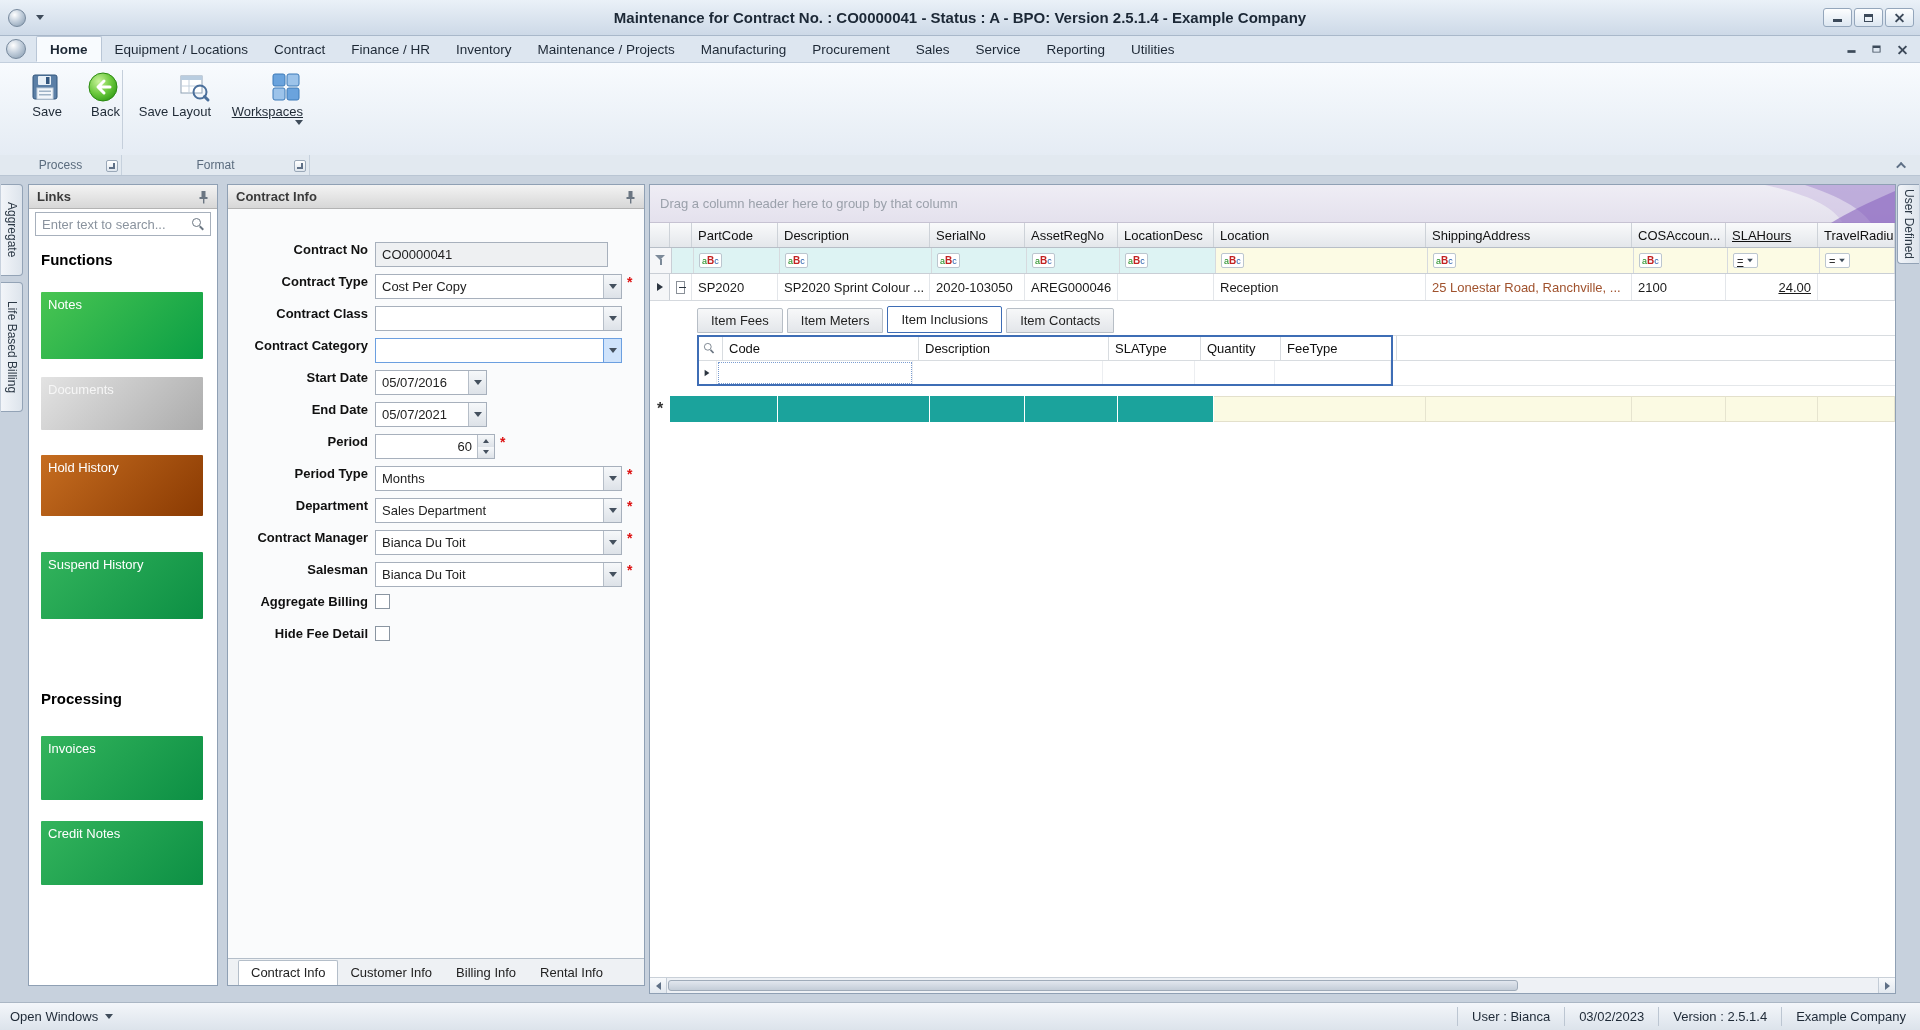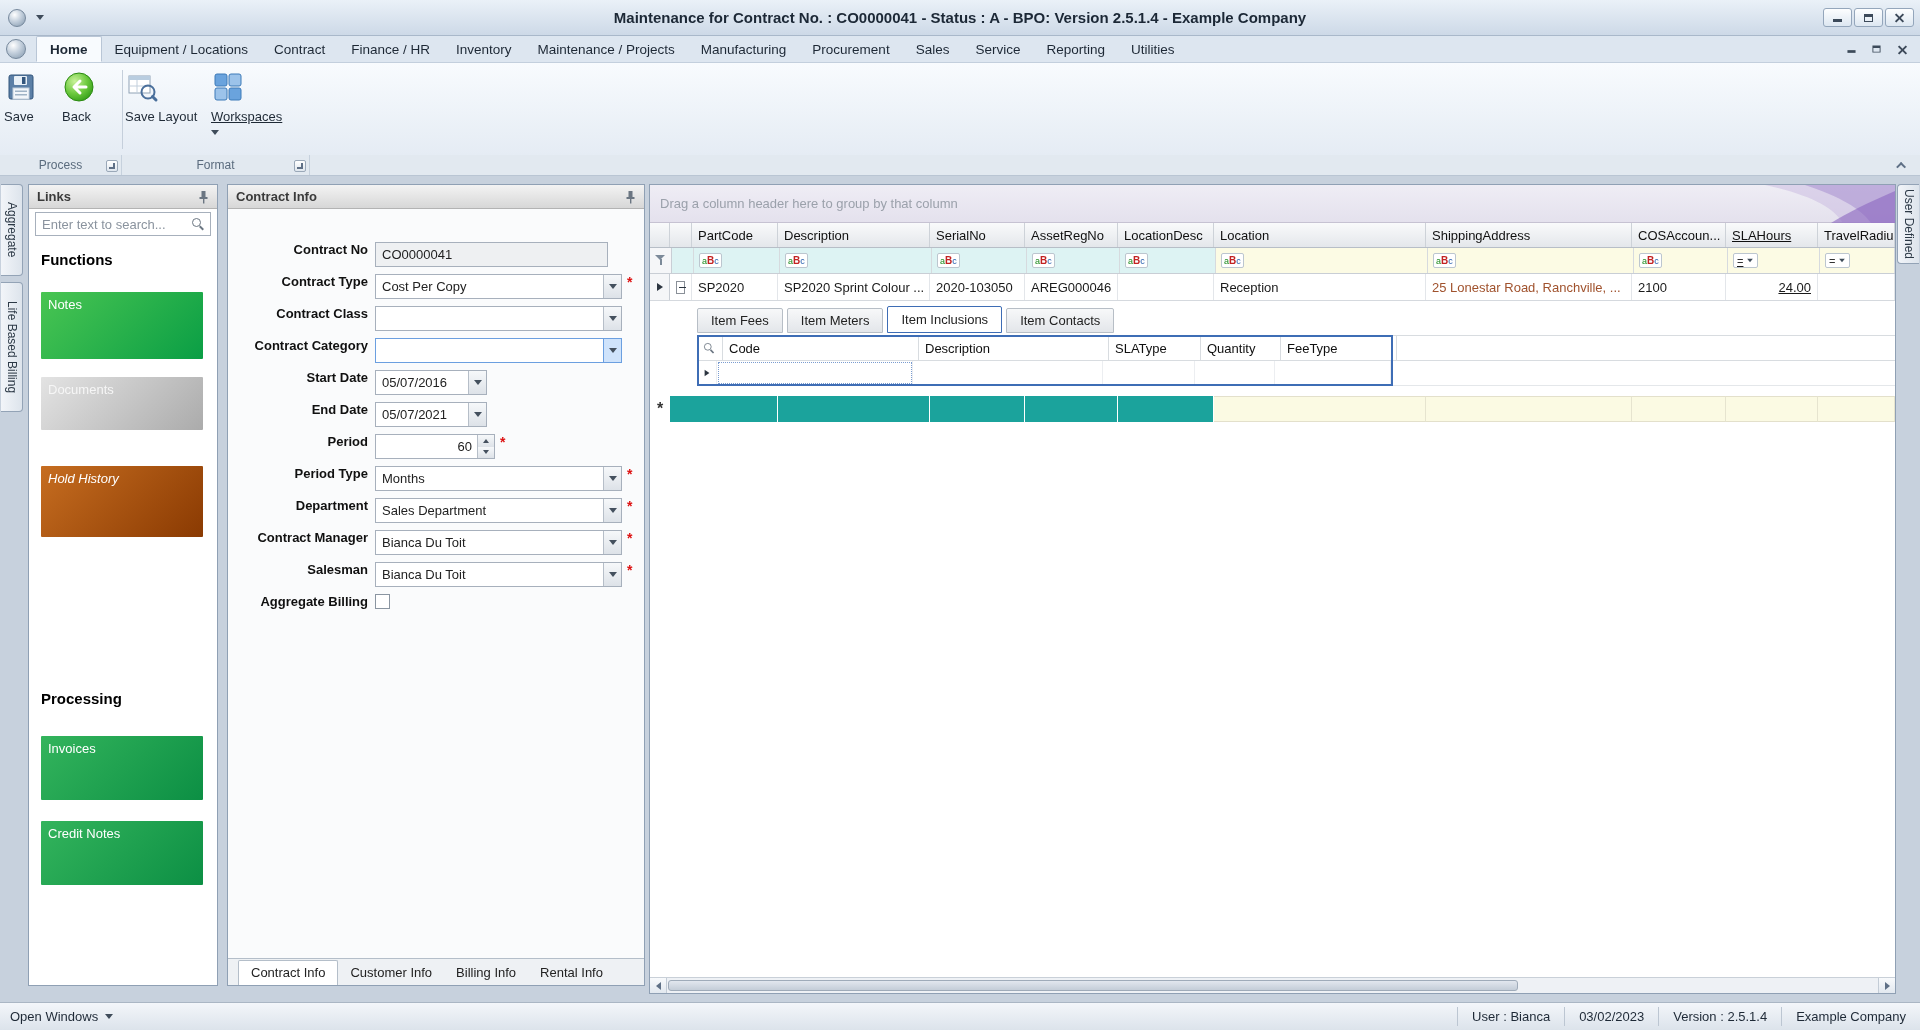--- a/index.html
+++ b/index.html
@@ -26,21 +26,21 @@
   .ribbon-tabs { height:27px; background:#dde6f0; border-bottom:1px solid #c3cfdd; display:flex; align-items:stretch; padding-left:6px; }
   .ribbon-tabs .appbtn { align-self:center; margin-right:10px; }
   .rtab { padding:0 13px; font-size:13.5px; color:#1d2835; display:flex; align-items:center; }
   .rtab.active { background:#f8fbfe; border:1px solid #b9c6d6; border-bottom-color:#f8fbfe; border-radius:2px 2px 0 0; font-weight:bold; }
   .mdi-controls { margin-left:auto; display:flex; align-items:center; gap:16px; padding-right:12px; }
   .mdi-controls .gl-min,.mdi-controls .gl-max { transform:scale(.9); }
   .mdi-controls .gl-min { margin-top:4px; }
 
   
   .ribbon-body { height:92px; background:linear-gradient(#f8fbfe,#e5ecf4); display:flex; align-items:flex-start; padding:5px 4px 0 4px; }
-  .rb-btn { height:82px; display:flex; flex-direction:column; align-items:flex-start; padding-top:2px; gap:5px; font-size:13px; color:#1f2a36; text-align:center; border-radius:3px; }
+  .rb-btn { height:82px; display:flex; flex-direction:column; align-items:flex-end; padding-top:2px; font-size:13px; color:#1f2a36; text-align:center; border-radius:3px; }
   .rb-btn.w56 { width:58px; } .rb-btn.w86 { width:88px; } .rb-btn.w92 { width:94px; }
   .rb-sep { width:1px; background:#c5cfdb; align-self:stretch; margin:2px 2px 6px 2px; }
   .rb-caret { margin-top:1px; }
   .ribbon-groups { height:21px; background:#e2e9f0; border-bottom:1px solid #b9c5d3; display:flex; font-size:12px; color:#5a6b7d; position:relative; }
   .rgroup { display:flex; align-items:center; justify-content:center; position:relative; border-right:1px solid #c6d1dd; }
   .rgroup .launcher { position:absolute; right:3px; bottom:3px; width:12px; height:12px; border:1px solid #9aa8b8; background:linear-gradient(#ffffff,#dfe6ee); border-radius:2px; }
   .rgroup .launcher::after { content:""; position:absolute; right:2px; bottom:2px; width:4px; height:4px; border-right:2px solid #5f7086; border-bottom:2px solid #5f7086; }
   .ribbon-collapse { position:absolute; right:10px; top:3px; width:16px; height:14px; display:flex; align-items:center; justify-content:center; }
   .chev-up { width:7px; height:7px; border-left:2px solid #5f7086; border-top:2px solid #5f7086; transform:rotate(45deg) translateY(2px); }
 
@@ -297,22 +297,25 @@
       <input placeholder="Enter text to search..." style="">
       <span class="mag"></span>
     </div>
     <div class="lp-heading" style="top:66px">Functions</div>
     <div class="link-btn lb-green1" style="top:107px; height:67px;">
       <span>Notes</span>
     </div>
     <div class="link-btn lb-silver" style="top:192px; height:53px;">
       <span>Documents</span>
     </div>
-    <div class="link-btn lb-rust" style="top:281px; height:71px;font-style:italic;">
+    <div class="link-btn lb-rust" style="top:270px; height:61px;">
       <span>Hold History</span>
+    </div>
+    <div class="link-btn lb-green2" style="top:367px; height:67px;">
+      <span>Suspend History</span>
     </div>
     <div class="lp-heading" style="top:505px">Processing</div>
     <div class="link-btn lb-green2" style="top:551px; height:64px;">
       <span>Invoices</span>
     </div>
     <div class="link-btn lb-green2" style="top:636px; height:64px;">
       <span>Credit Notes</span>
     </div>
   </div>
 
@@ -422,20 +425,24 @@
         <div class="dd">
           <span class="ddv">Bianca Du Toit</span>
           <span class="ddb">
               <i class="tri"></i>
             </span>
         </div>
         <span class="req">*</span>
       </div>
       <div class="frow">
         <label class="flabel">Aggregate Billing</label>
+        <span class="cb"></span>
+      </div>
+      <div class="frow">
+        <label class="flabel">Hide Fee Detail</label>
         <span class="cb"></span>
       </div>
     </div>
     <div class="ptabs">
       <span class="ptab active">Contract Info</span>
       <span class="ptab">Customer Info</span>
       <span class="ptab">Billing Info</span>
       <span class="ptab">Rental Info</span>
     </div>
   </div>

